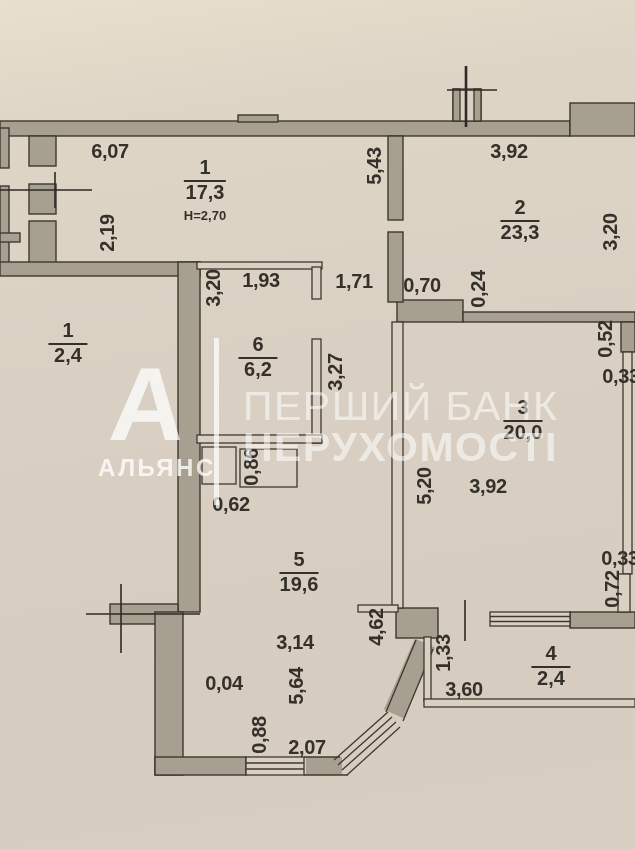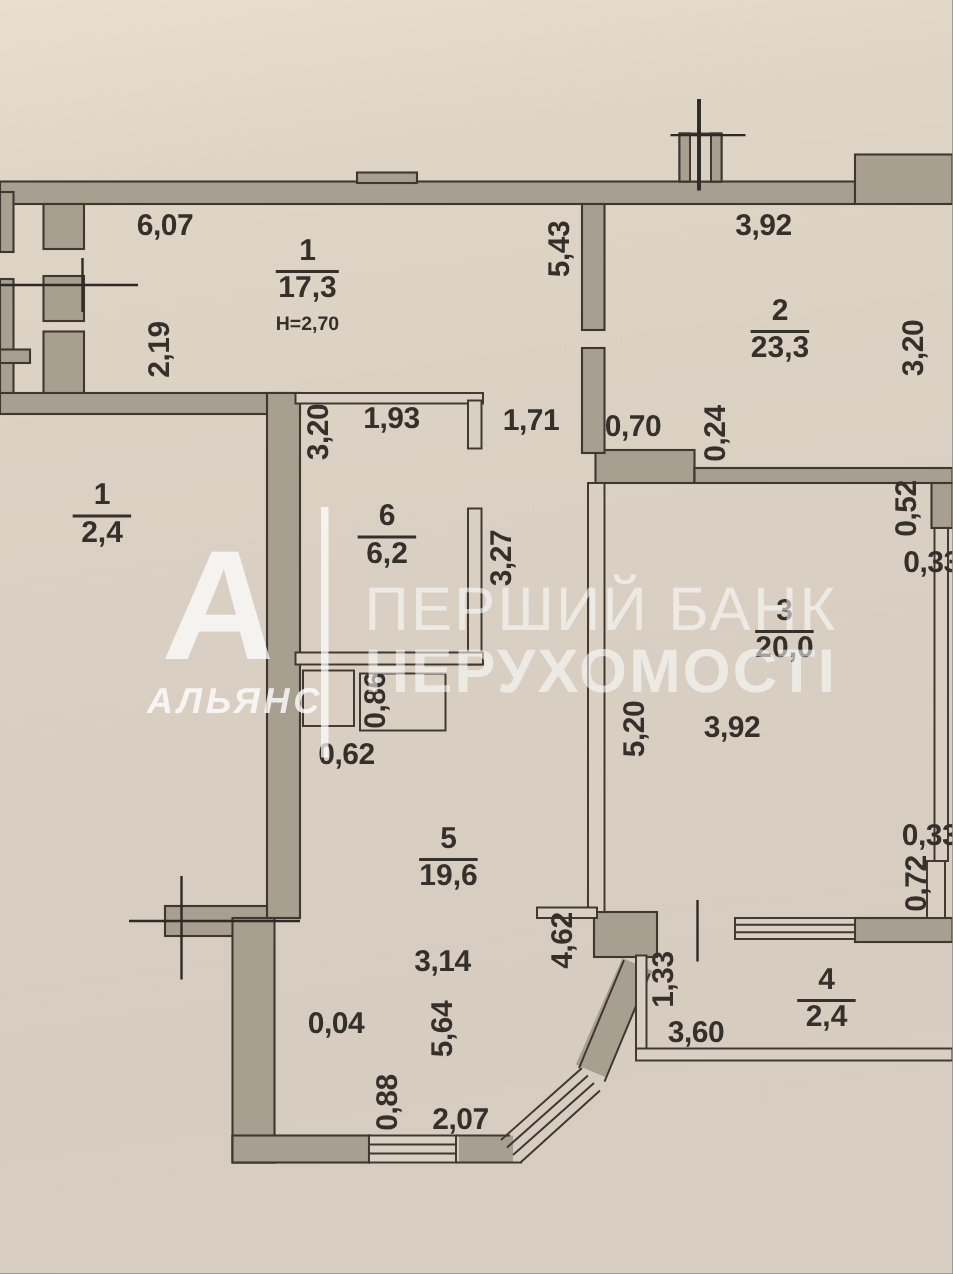--- a/index.html
+++ b/index.html
@@ -17,21 +17,21 @@
   .dim.rot{transform:translate(-50%,-50%) rotate(-90deg);}
   .room{
     position:absolute;z-index:2;text-align:center;color:#35312a;font-weight:700;
     transform:translate(-50%,0);
   }
   .room .num{display:block;font-size:20px;line-height:1;padding:0 14px 3px;border-bottom:2.2px solid #35312a;}
   .room .area{display:block;font-size:20px;line-height:1;padding-top:0;}
   .room .note{display:block;font-size:13px;line-height:1;padding-top:7px;letter-spacing:0;}
   .wm{position:absolute;z-index:3;color:#fff;pointer-events:none;white-space:nowrap;}
   .wm-logo{left:110px;top:352px;font-size:104px;line-height:1;font-weight:800;opacity:.75;transform:skewX(-4deg);}
-  .wm-alliance{left:98px;top:454px;width:92px;text-align:center;font-size:24px;font-weight:700;letter-spacing:2.5px;opacity:.8;font-style:italic;}
+  .wm-alliance{left:98px;top:454px;width:92px;text-align:center;font-size:24px;font-weight:700;letter-spacing:2.5px;opacity:.8;}
   .wm-divider{left:214px;top:338px;width:5px;height:167px;background:#fff;opacity:.72;}
   .wm-line1{left:243px;top:383px;font-size:41px;font-weight:400;letter-spacing:1.5px;opacity:.55;}
   .wm-line2{left:243px;top:424px;font-size:41px;font-weight:700;letter-spacing:1.5px;opacity:.55;text-align:right;}
 </style>
 </head>
 <body>
 
 <div class="plan">
 
   <svg class="walls" width="635" height="849" viewBox="0 0 635 849">

